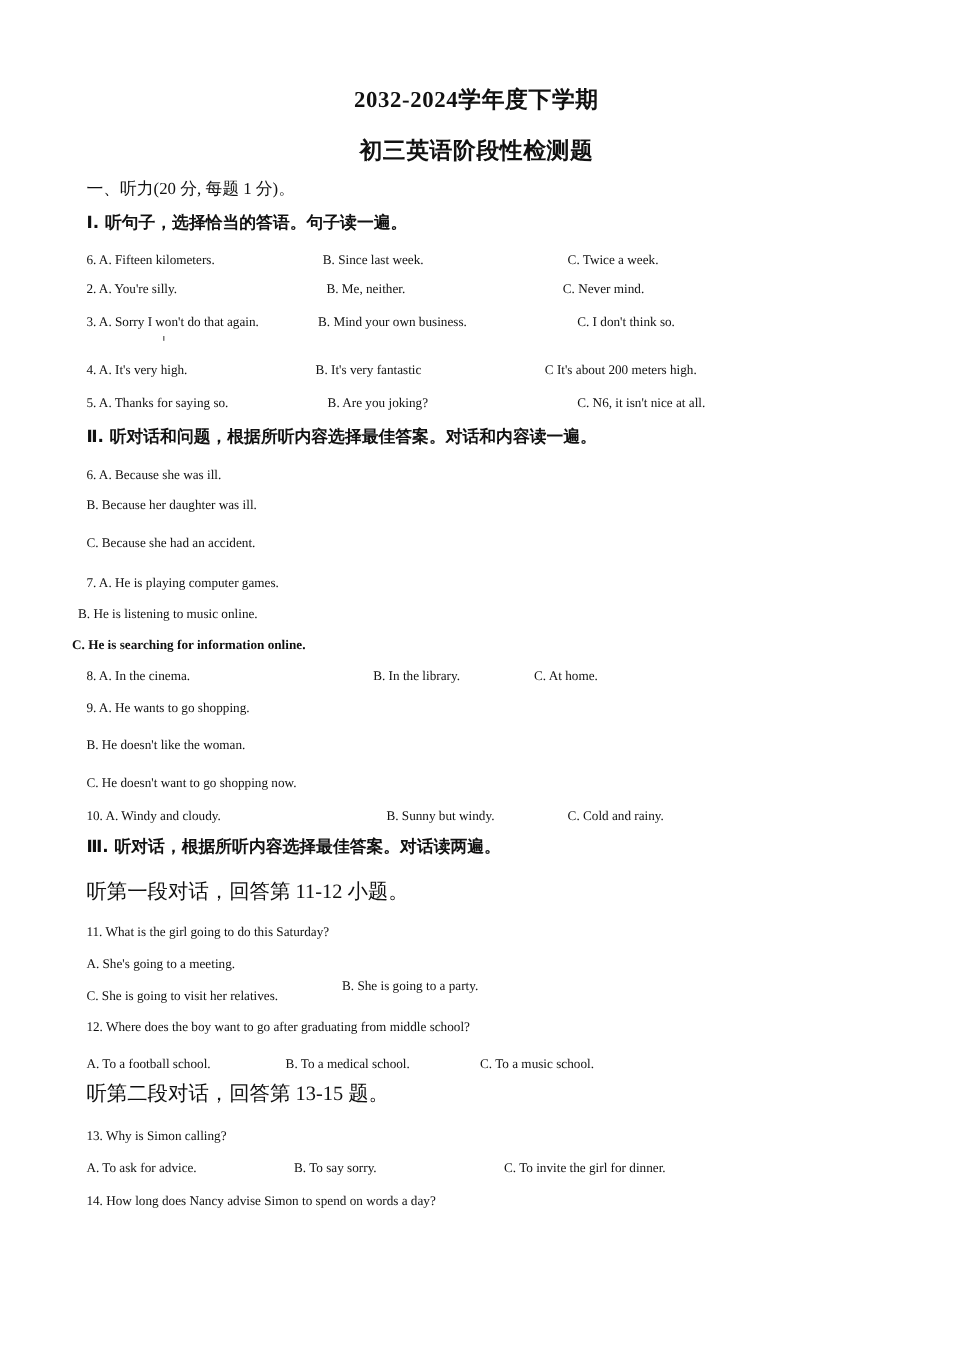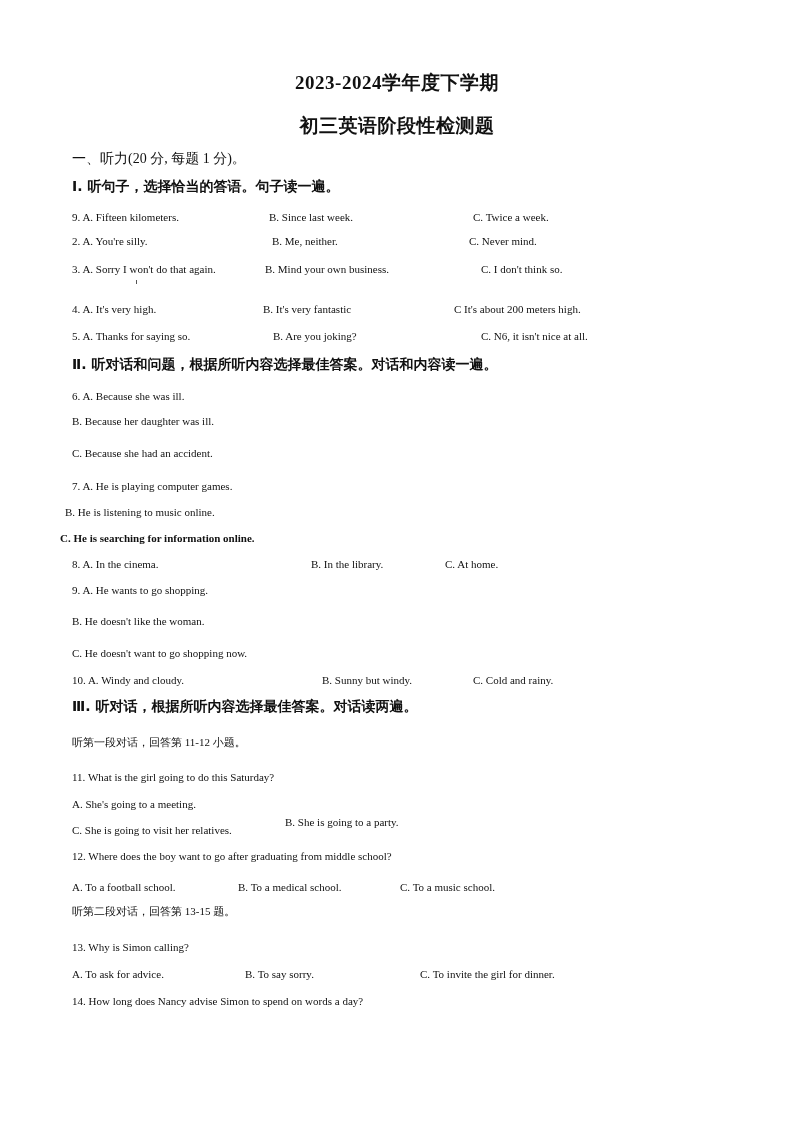--- a/index.html
+++ b/index.html
@@ -4,35 +4,35 @@
 <style>
   html, body { margin: 0; padding: 0; background: #ffffff; }
   body { width: 794px; height: 1123px; position: relative; overflow: hidden;
          font-family: "Liberation Serif", "DejaVu Serif", serif; color: #111; }
   .title { position: absolute; left: 0; width: 794px; text-align: center;
            font-weight: bold; font-size: 19px; letter-spacing: 0.5px; }
   .line { position: absolute; font-size: 11px; white-space: nowrap; line-height: 16px; }
   .head { position: absolute; font-size: 14px; font-weight: bold; white-space: nowrap; line-height: 18px;
           font-family: "DejaVu Sans", "Liberation Sans", sans-serif; }
   .sec1 { position: absolute; font-size: 14px; white-space: nowrap; line-height: 18px; }
-  .note { position: absolute; font-size: 11px; white-space: nowrap; line-height: 17px; }
+  .note { position: absolute; font-size: 17px; white-space: nowrap; line-height: 17px; }
   .opt { position: absolute; white-space: nowrap; }
   .tick { position: absolute; left: 136px; top: 280px; width: 1px; height: 4px; background: #555; }
 </style>
 </head>
 <body>
 
-<div class="title" style="top:70px;">2023-2024学年度下学期</div>
+<div class="title" style="top:70px;">2032-2024学年度下学期</div>
 <div class="title" style="top:113px;">初三英语阶段性检测题</div>
 
 <div class="sec1" style="left:72px; top:150px;">一、听力(20 分, 每题 1 分)。</div>
 <div class="head" style="left:72px; top:177px;">I. 听句子，选择恰当的答语。句子读一遍。</div>
 
 <div class="line" style="left:72px; top:209px; width:700px;">
-  <span class="opt" style="left:0;">9. A. Fifteen kilometers.</span>
+  <span class="opt" style="left:0;">6. A. Fifteen kilometers.</span>
   <span class="opt" style="left:197px;">B.  Since last week.</span>
   <span class="opt" style="left:401px;">C.  Twice a week.</span>
 </div>
 <div class="line" style="left:72px; top:233px; width:700px;">
   <span class="opt" style="left:0;">2. A.  You're silly.</span>
   <span class="opt" style="left:200px;">B.  Me, neither.</span>
   <span class="opt" style="left:397px;">C. Never mind.</span>
 </div>
 <div class="line" style="left:72px; top:261px; width:700px;">
   <span class="opt" style="left:0;">3. A.  Sorry   I won't do that again.</span>

